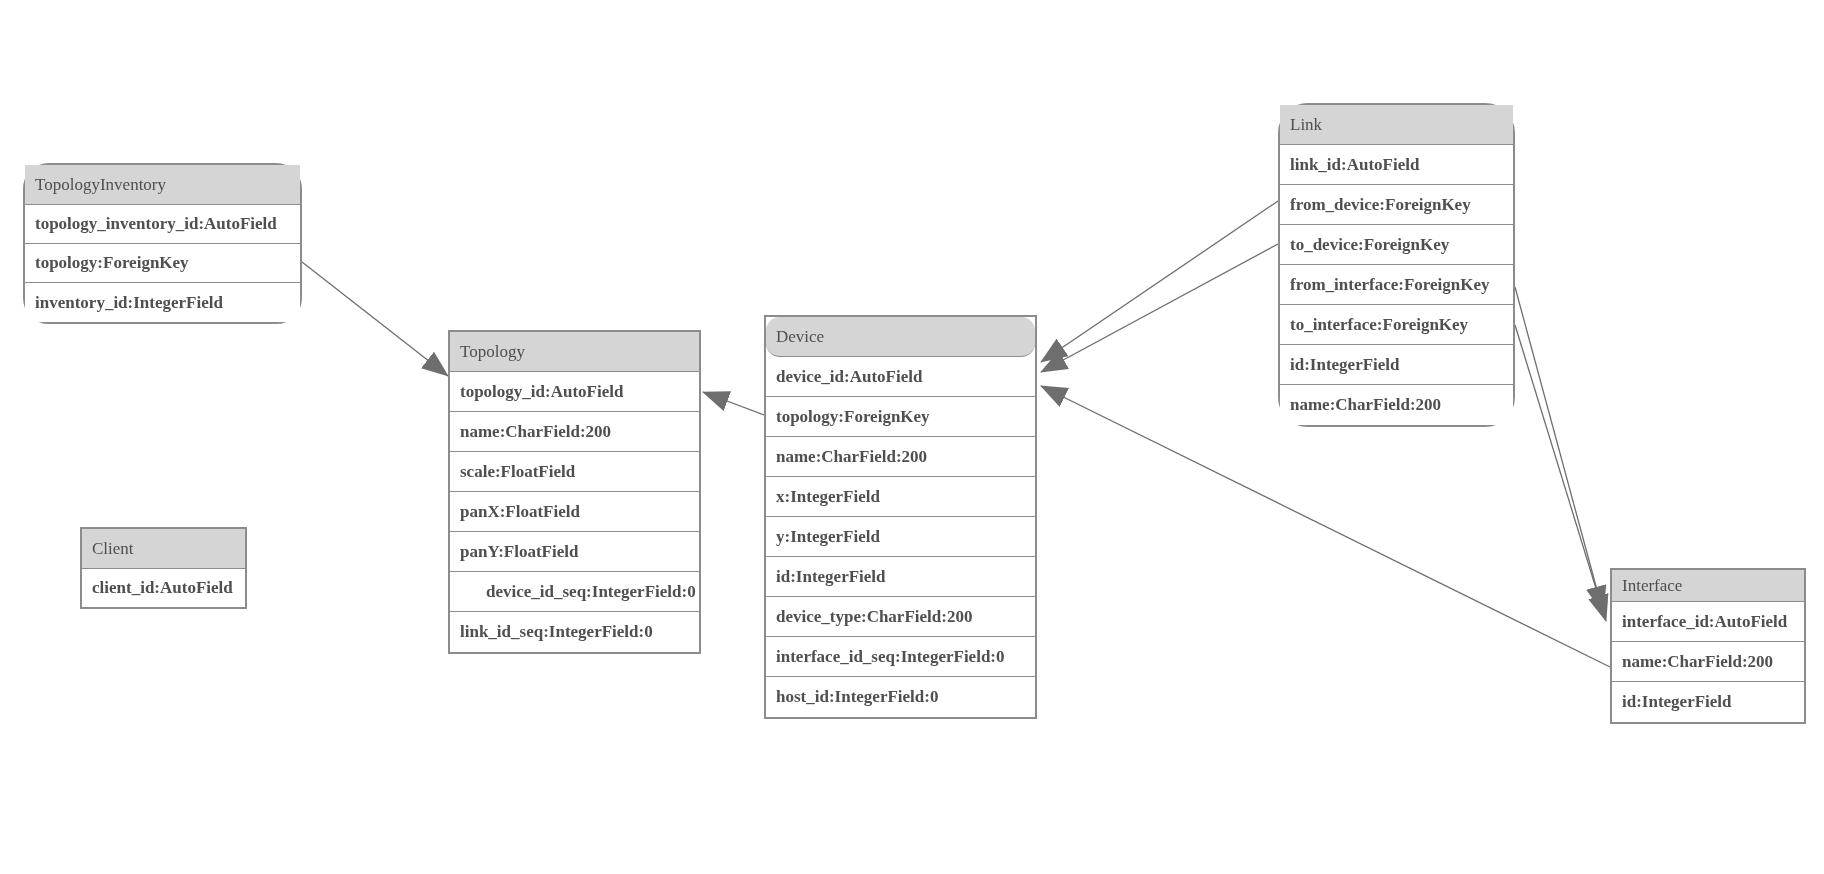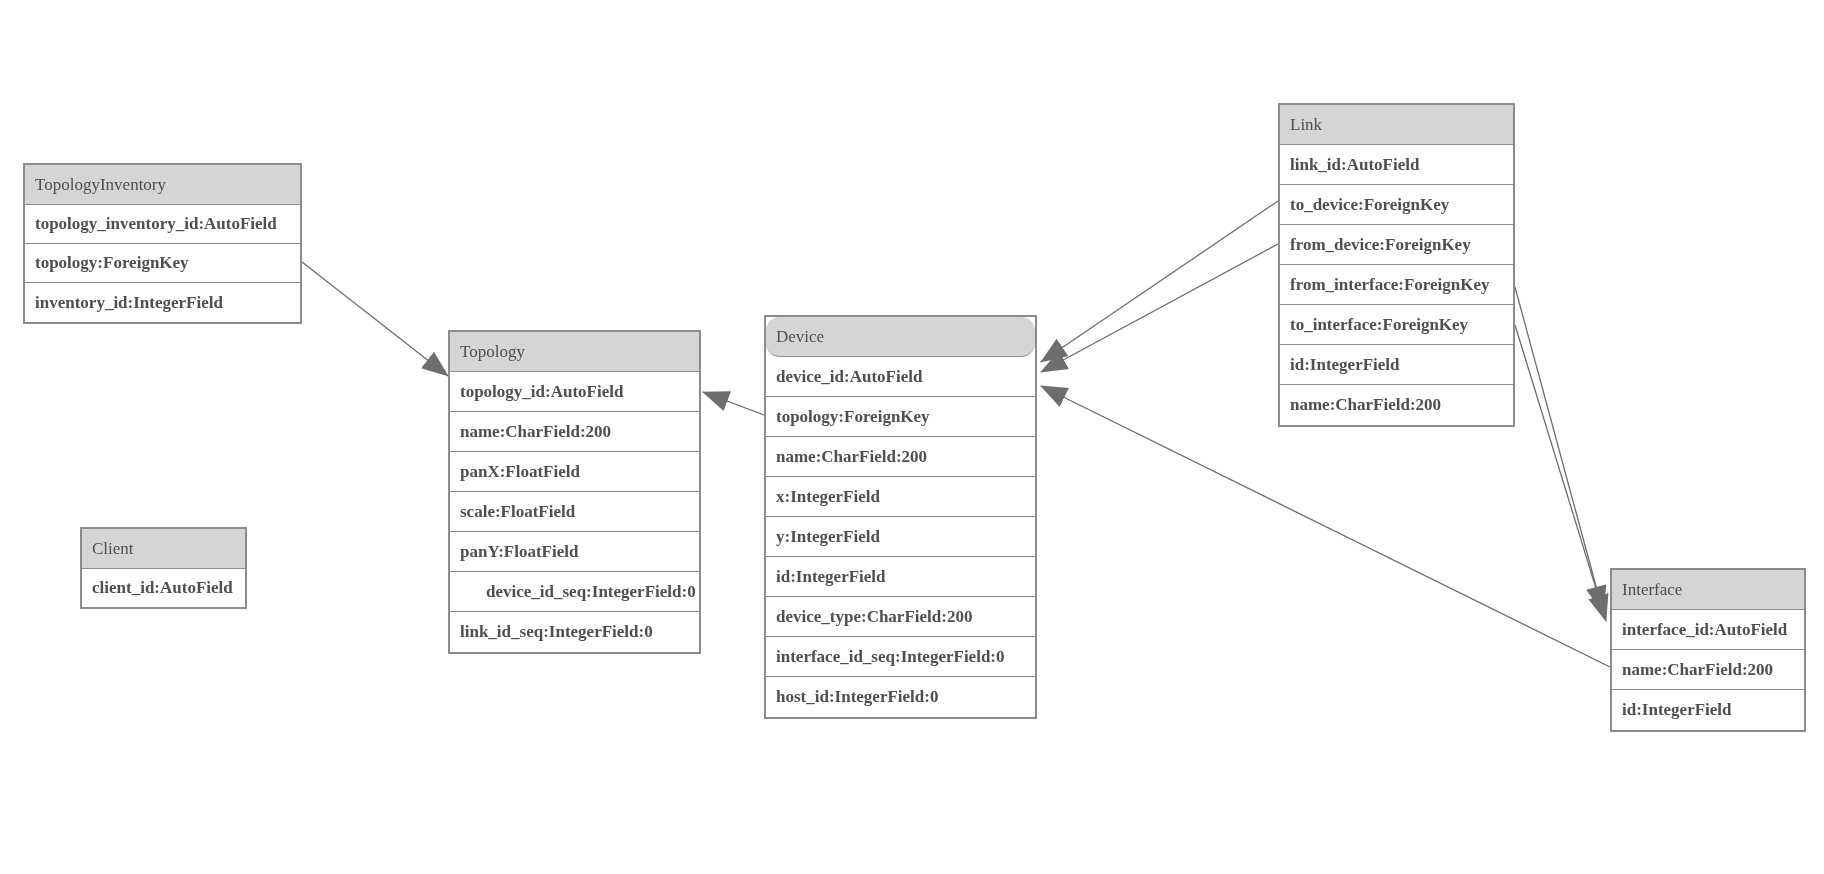--- a/index.html
+++ b/index.html
@@ -67,62 +67,62 @@
         <line x1="302" y1="262" x2="448" y2="376" class="edge" marker-end="url(#arrowhead)"></line>
         <line x1="764" y1="415" x2="703" y2="392" class="edge" marker-end="url(#arrowhead)"></line>
         <line x1="1278" y1="201" x2="1041" y2="362" class="edge" marker-end="url(#arrowhead)"></line>
         <line x1="1278" y1="244" x2="1041" y2="372" class="edge" marker-end="url(#arrowhead)"></line>
         <line x1="1610" y1="667" x2="1041" y2="386" class="edge" marker-end="url(#arrowhead)"></line>
         <line x1="1515" y1="287" x2="1603" y2="612" class="edge" marker-end="url(#arrowhead)"></line>
         <line x1="1515" y1="325" x2="1606" y2="621" class="edge" marker-end="url(#arrowhead)"></line>
       </g>
   </svg>
   <div>
-      <div class="entity" style="left: 23px; top: 163px; width: 279px;">
+      <div class="entity" style="left: 23px; top: 163px; width: 279px; border-radius: 26px;">
         <div class="entity-header" style="height: 40px;">TopologyInventory</div>
         <div class="entity-row" style="height: 39px;">topology_inventory_id:AutoField</div>
         <div class="entity-row" style="height: 39px;">topology:ForeignKey</div>
         <div class="entity-row" style="height: 39px;">inventory_id:IntegerField</div>
       </div>
       <div class="entity" style="left: 448px; top: 318px; width: 253px; margin-top: 12px;">
         <div class="entity-header" style="height: 40px;">Topology</div>
         <div class="entity-row" style="height: 40px;">topology_id:AutoField</div>
         <div class="entity-row" style="height: 40px;">name:CharField:200</div>
+        <div class="entity-row" style="height: 40px;">scale:FloatField</div>
         <div class="entity-row" style="height: 40px;">panX:FloatField</div>
-        <div class="entity-row" style="height: 40px;">scale:FloatField</div>
         <div class="entity-row" style="height: 40px;">panY:FloatField</div>
         <div class="entity-row" style="height: 40px; padding-left: 36px;">device_id_seq:IntegerField:0</div>
         <div class="entity-row" style="height: 40px;">link_id_seq:IntegerField:0</div>
       </div>
       <div class="entity" style="left: 80px; top: 527px; width: 167px;">
         <div class="entity-header" style="height: 40px;">Client</div>
         <div class="entity-row" style="height: 38px; text-align: center;">client_id:AutoField</div>
       </div>
       <div class="entity" style="left: 764px; top: 315px; width: 273px;">
         <div class="entity-header" style="height: 40px; border-radius: 14px;">Device</div>
         <div class="entity-row" style="height: 40px;">device_id:AutoField</div>
         <div class="entity-row" style="height: 40px;">topology:ForeignKey</div>
         <div class="entity-row" style="height: 40px;">name:CharField:200</div>
         <div class="entity-row" style="height: 40px;">x:IntegerField</div>
         <div class="entity-row" style="height: 40px;">y:IntegerField</div>
         <div class="entity-row" style="height: 40px;">id:IntegerField</div>
         <div class="entity-row" style="height: 40px;">device_type:CharField:200</div>
         <div class="entity-row" style="height: 40px;">interface_id_seq:IntegerField:0</div>
         <div class="entity-row" style="height: 40px;">host_id:IntegerField:0</div>
       </div>
-      <div class="entity" style="left: 1278px; top: 103px; width: 237px;">
+      <div class="entity" style="left: 1278px; top: 103px; width: 237px; border-radius: 30px;">
         <div class="entity-header" style="height: 40px;">Link</div>
         <div class="entity-row" style="height: 40px;">link_id:AutoField</div>
+        <div class="entity-row" style="height: 40px;">from_device:ForeignKey</div>
         <div class="entity-row" style="height: 40px;">to_device:ForeignKey</div>
-        <div class="entity-row" style="height: 40px;">from_device:ForeignKey</div>
         <div class="entity-row" style="height: 40px; text-align: right;">from_interface:ForeignKey</div>
         <div class="entity-row" style="height: 40px;">to_interface:ForeignKey</div>
         <div class="entity-row" style="height: 40px;">id:IntegerField</div>
         <div class="entity-row" style="height: 40px;">name:CharField:200</div>
       </div>
       <div class="entity" style="left: 1610px; top: 568px; width: 196px;">
-        <div class="entity-header" style="height: 40px;">Interface</div>
+        <div class="entity-header" style="height: 32px;">Interface</div>
         <div class="entity-row" style="height: 40px;">interface_id:AutoField</div>
         <div class="entity-row" style="height: 40px;">name:CharField:200</div>
         <div class="entity-row" style="height: 40px;">id:IntegerField</div>
       </div>
     </div>
 </div>
 
 </body></html>

